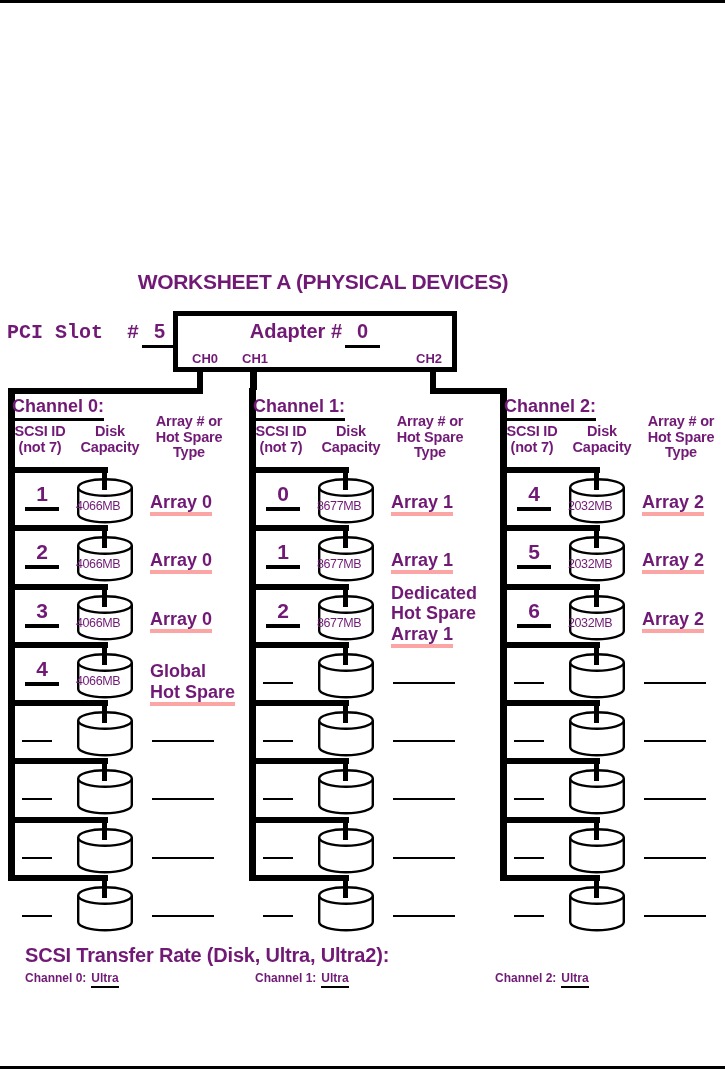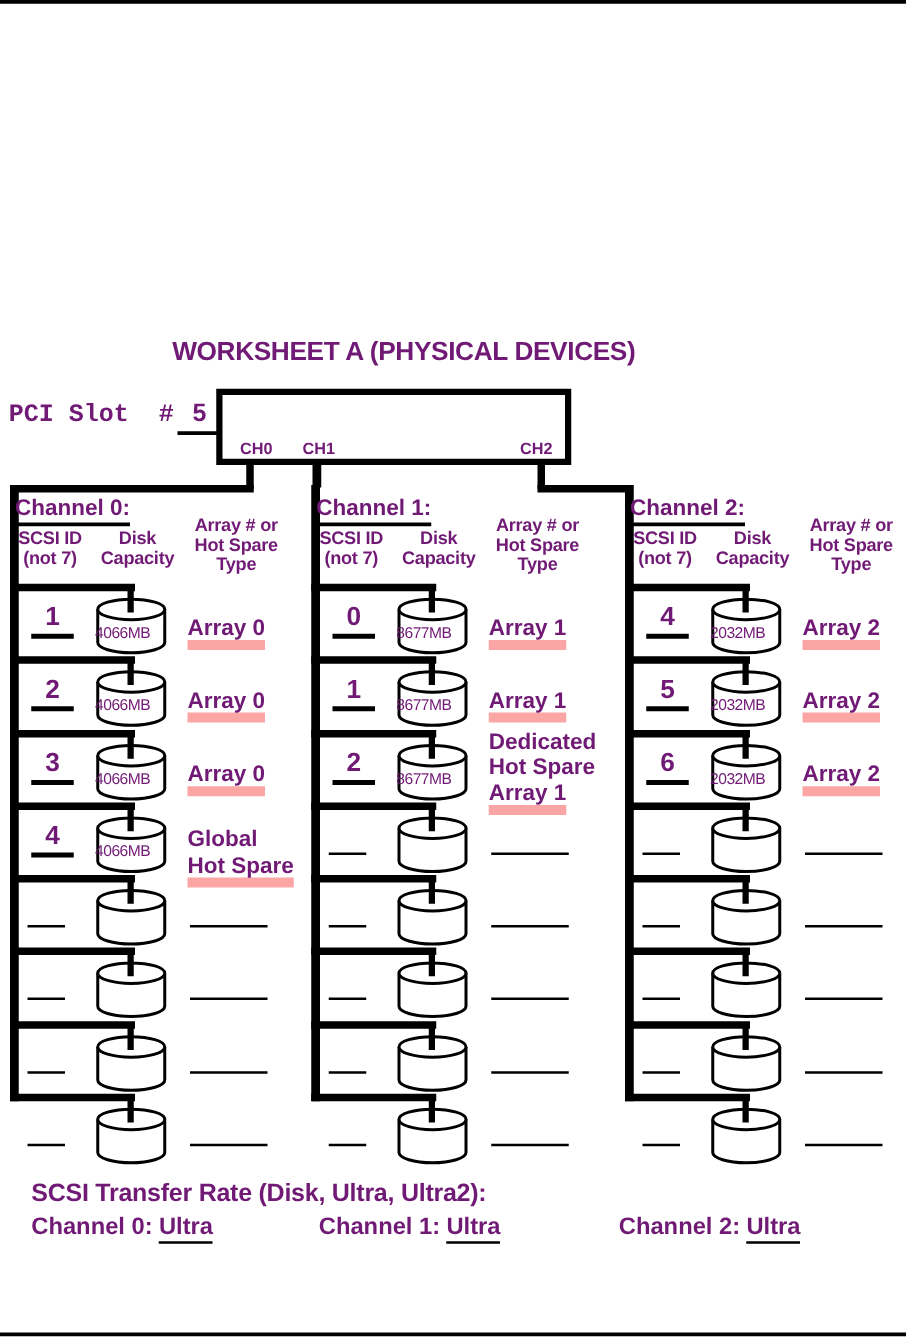--- a/index.html
+++ b/index.html
@@ -46,42 +46,45 @@
   .disk{position:absolute;left:68px;top:11px;width:58px;height:46px;z-index:2;}
   .disk svg{display:block;width:58px;height:46px;}
   .cap{position:absolute;left:0;top:21px;width:100%;font-size:12.5px;
        font-weight:normal;letter-spacing:-0.4px;}
   .scsi{position:absolute;left:6px;top:15px;width:56px;text-align:center;font-size:21px;}
   .scsi i{font-style:normal;display:inline-block;border-bottom:4px solid #000;padding:0 11px 1px;}
   .blank{position:absolute;background:#000;height:2px;top:40px;}
   .scsi-blank{left:14px;width:30px;}
   .arr-blank{left:144px;width:62px;}
   .arr{position:absolute;left:142px;font-size:18px;line-height:20.5px;white-space:nowrap;}
-  .arr .u{border-bottom:8px solid #fca5a5;padding-bottom:0px;}
+  .arr .u{border-bottom:4px solid #fca5a5;padding-bottom:0px;}
 
   .tr-title{position:absolute;left:25px;top:944px;font-size:20px;letter-spacing:-0.2px;}
-  .tr-item{position:absolute;top:971px;font-size:19px;}
+  .tr-item{position:absolute;top:971px;font-size:12px;}
   .tr-item.t0{left:25px}.tr-item.t1{left:255px}.tr-item.t2{left:495px}
   .tr-item .u{border-bottom:2.5px solid #000;margin-left:5px;padding-bottom:1px;}
 </style>
 </head>
 <body>
 
 <div class="page">
 
   <div class="ln rule-top"></div>
   <div class="ln rule-bottom"></div>
 
   <h1 class="title">WORKSHEET A (PHYSICAL DEVICES)</h1>
 
   <div class="pci">
     <span class="pre">PCI Slot  #</span><span class="fill">5</span>
   </div>
 
   <div class="adapter-box">
+    <div class="adapter-title">
+      <span>Adapter #</span><span class="fill">0</span>
+    </div>
     <span class="chlbl c0">CH0</span>
     <span class="chlbl c1">CH1</span>
     <span class="chlbl c2">CH2</span>
   </div>
 
 
   <div class="ln cn-ch0-drop"></div>
   <div class="ln cn-ch0-bar"></div>
   <div class="ln cn-ch1-drop"></div>
   <div class="ln cn-ch2-drop"></div>

